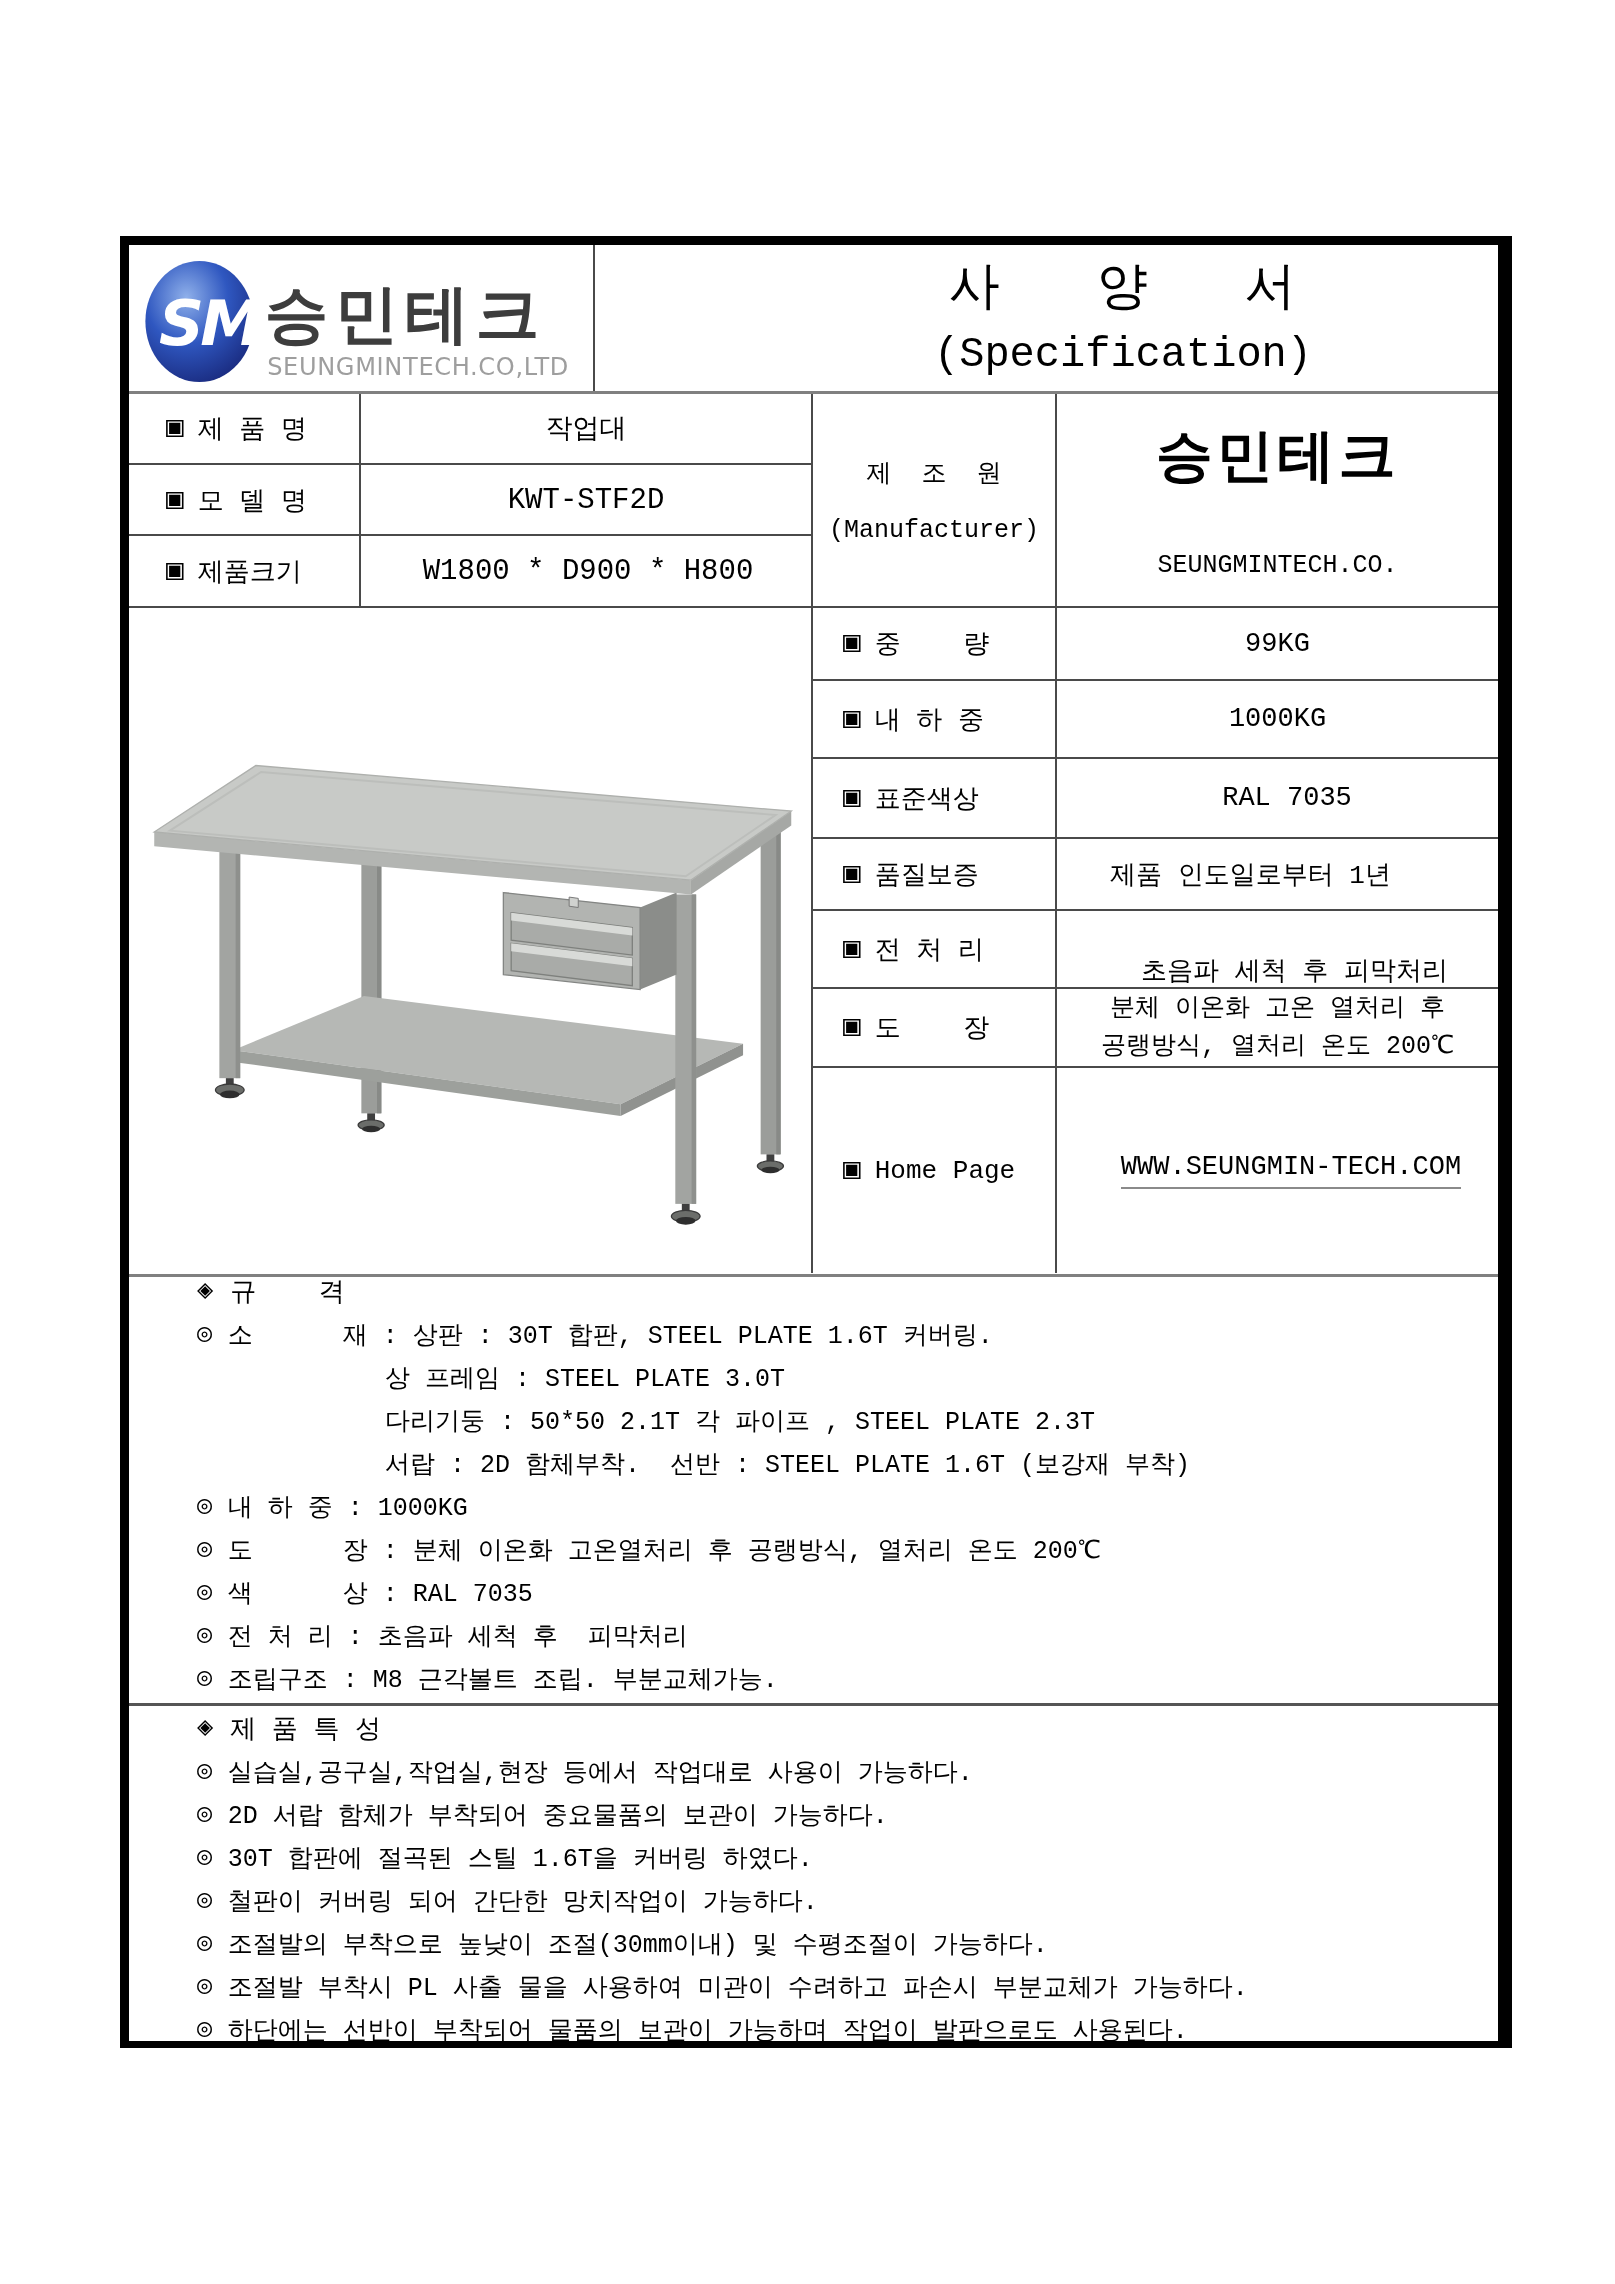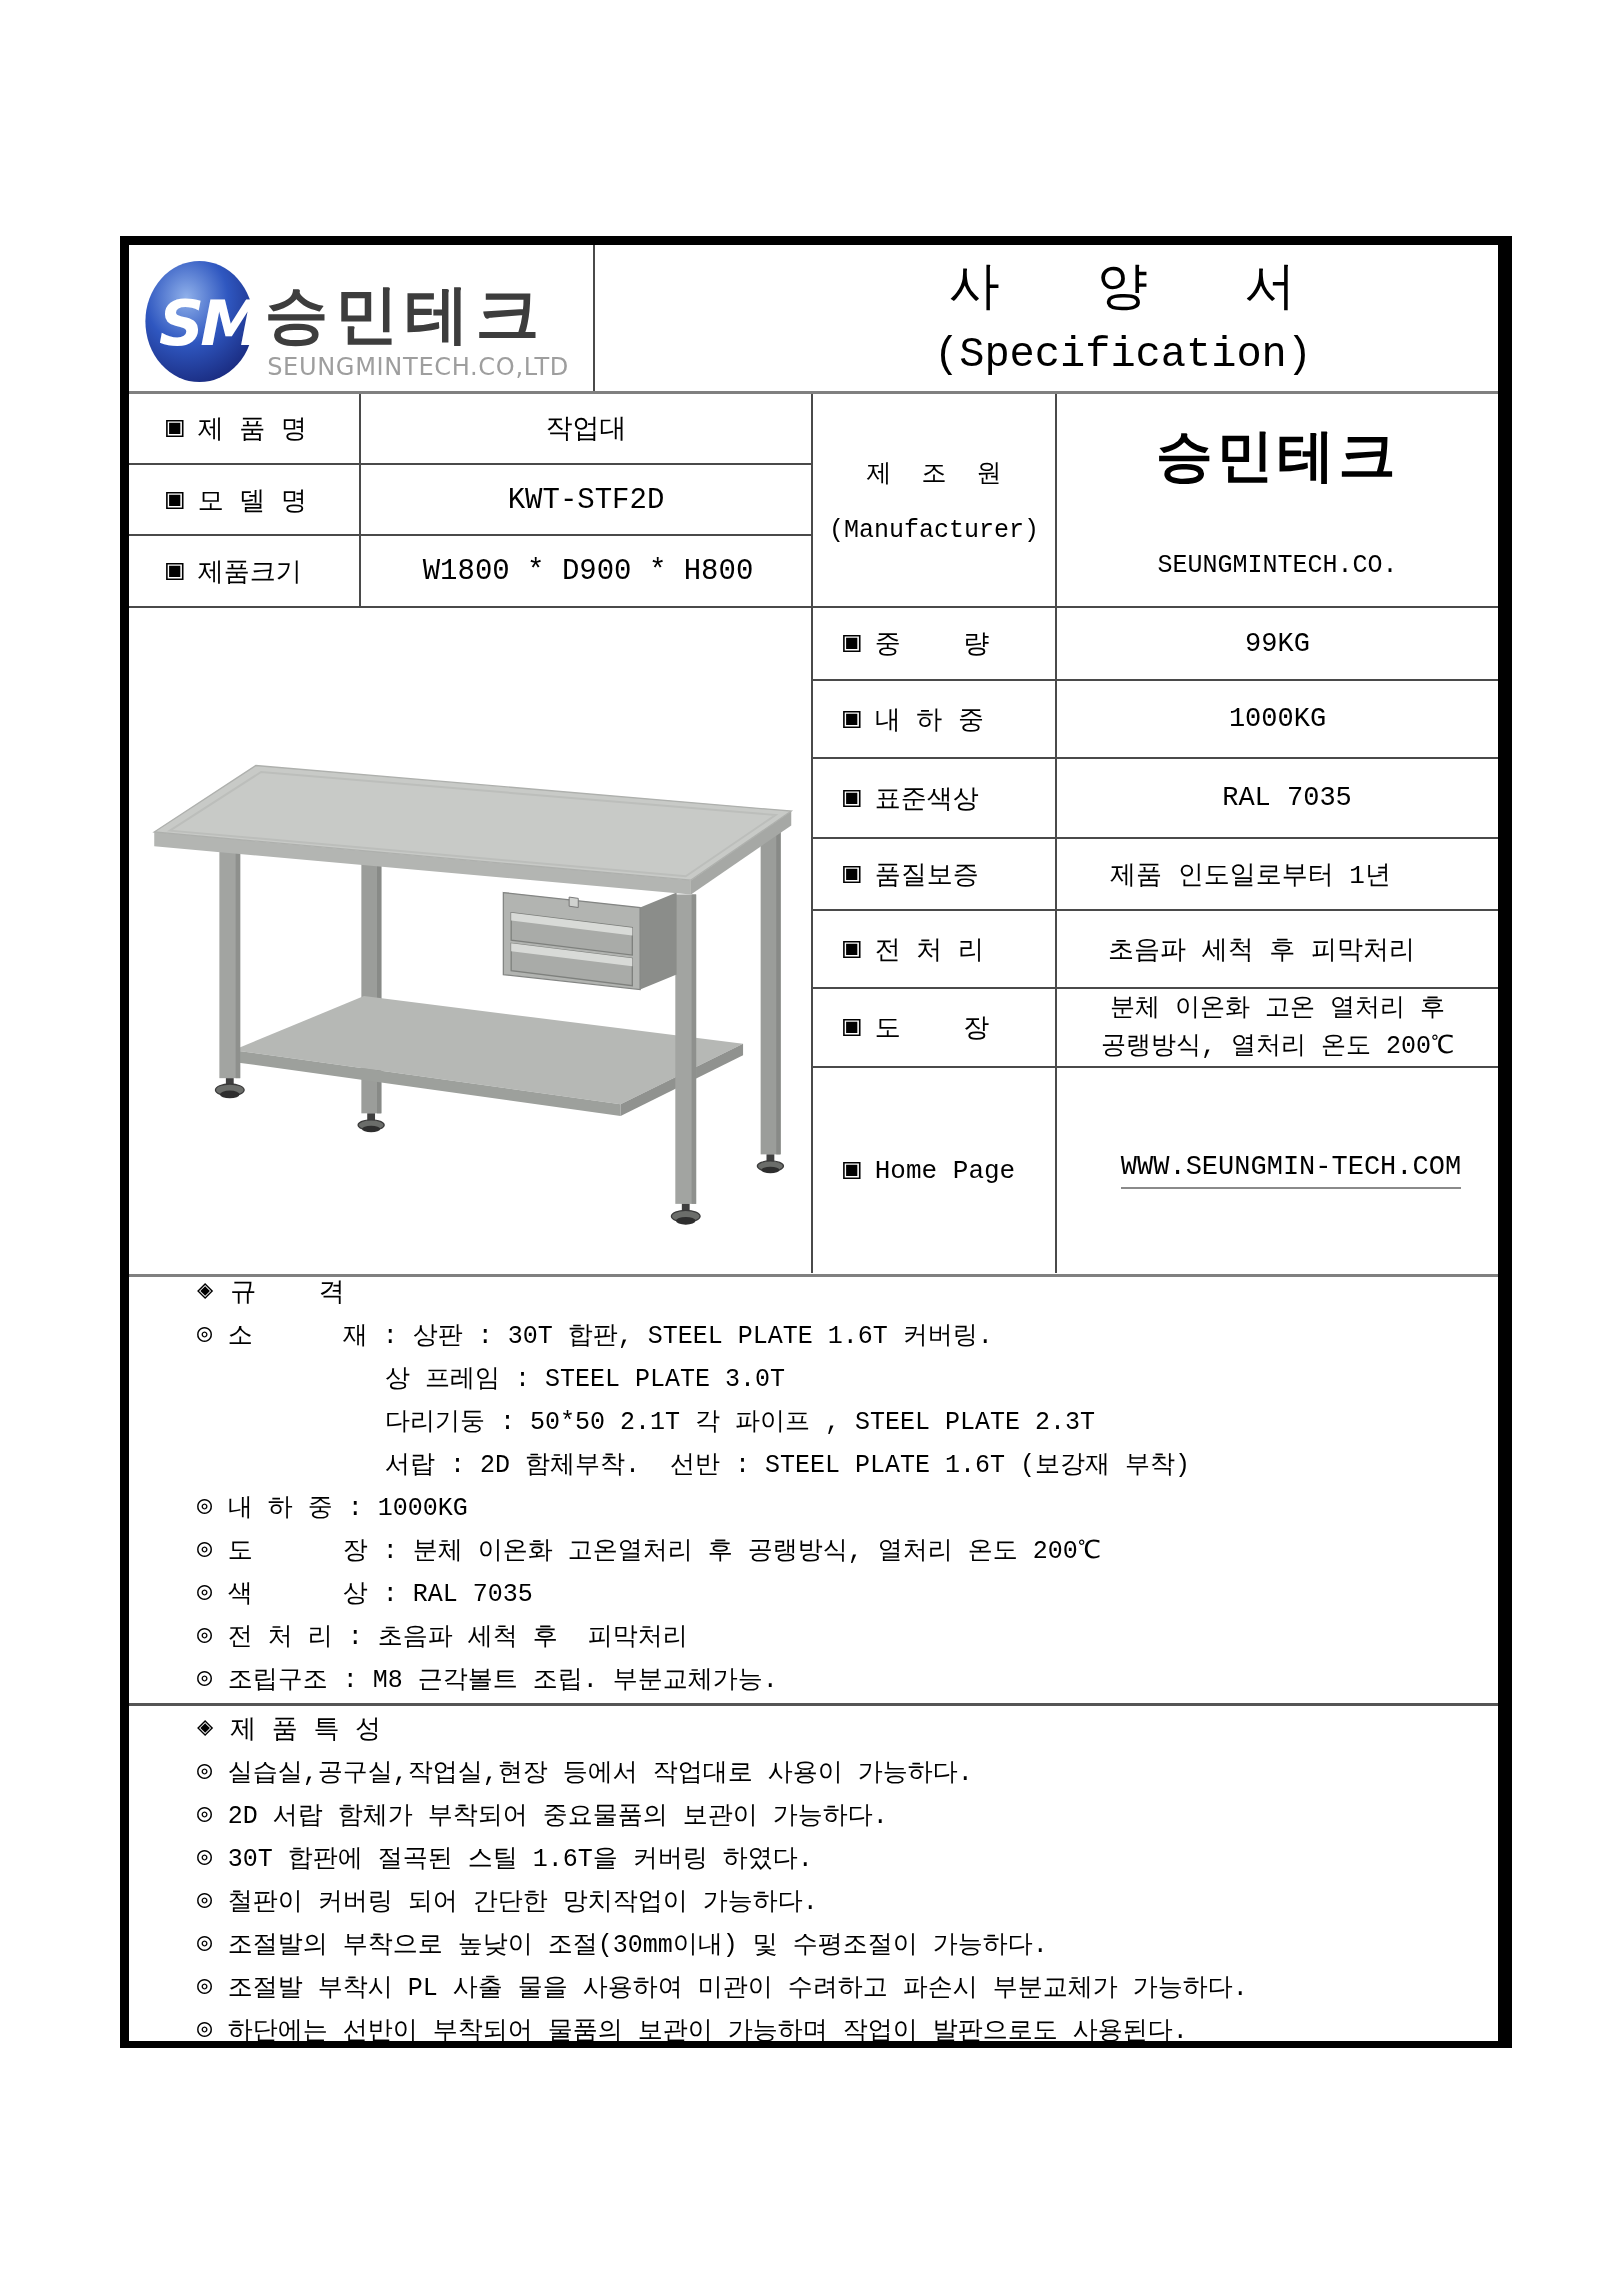--- a/index.html
+++ b/index.html
@@ -131,21 +131,21 @@
     <span class="sqbul">▣</span>
     <span>품질보증</span>
   </div>
   <div class="cell valcell" style="left:928px;top:594px;width:387px;height:70px;font-size:26px;">
     <span>제품 인도일로부터 1년</span>
   </div>
   <div class="cell lblcell rlbl" style="left:684px;top:666px;width:242px;height:77px;">
     <span class="sqbul">▣</span>
     <span>전 처 리</span>
   </div>
-  <div class="cell valcell" style="left:912px;top:666px;width:441px;height:77px;font-size:26px;">
+  <div class="cell valcell" style="left:945px;top:666px;width:441px;height:77px;font-size:26px;align-items:flex-end;">
     <span>초음파 세척 후 피막처리</span>
   </div>
   <div class="cell lblcell rlbl" style="left:684px;top:744px;width:242px;height:77px;">
     <span class="sqbul">▣</span>
     <span>도    장</span>
   </div>
   <div class="cell valcell twoline" style="left:928px;top:744px;width:441px;height:77px;">
     <span>분체 이온화 고온 열처리 후</span>
     <span>공랭방식, 열처리 온도 200℃</span>
   </div>

